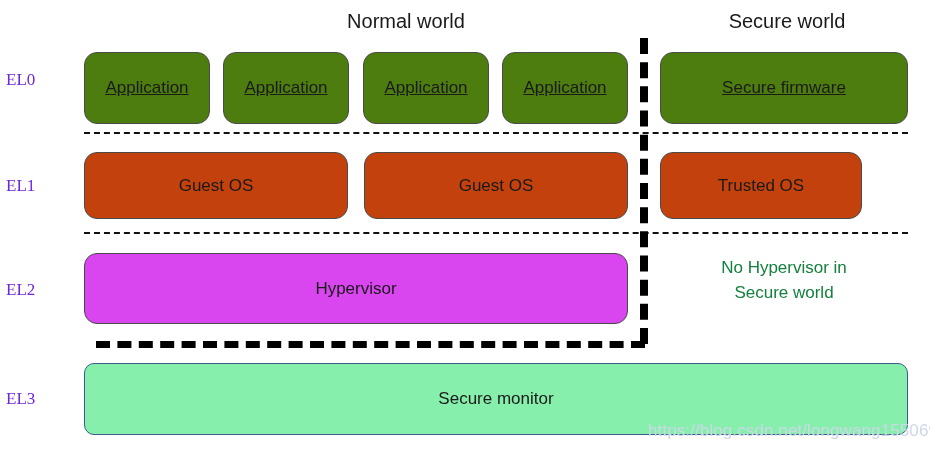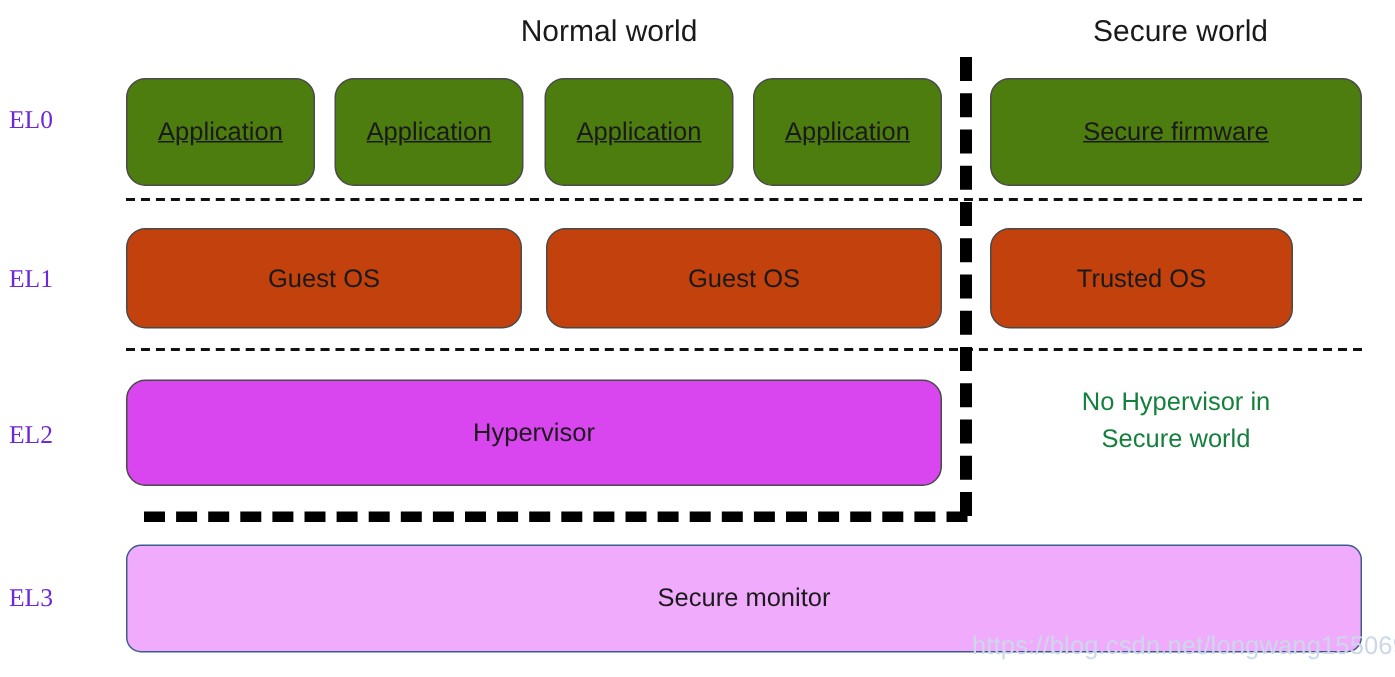--- a/index.html
+++ b/index.html
@@ -55,21 +55,21 @@
     align-items: center;
     justify-content: center;
     font-size: 17px;
     color: #1a1a1a;
     text-align: center;
     line-height: 1.15;
   }
   .block.cyan  { background: #4d7c0f; text-decoration: underline; }
   .block.gray  { background: #c2410c; }
   .block.peach { background: #d946ef; }
-  .block.blue  { background: #f0abfc; border-color: #3c5d8c; }
+  .block.blue  { background: #86efac; border-color: #3c5d8c; }
 
   
   .row-el0 { top: 52px; height: 72px; }
   #app-1 { left: 84px;  width: 126px; }
   #app-2 { left: 223px; width: 126px; }
   #app-3 { left: 363px; width: 126px; }
   #app-4 { left: 502px; width: 126px; }
   #secure-firmware { left: 660px; width: 248px; top: 52px; height: 72px; }
 
   

